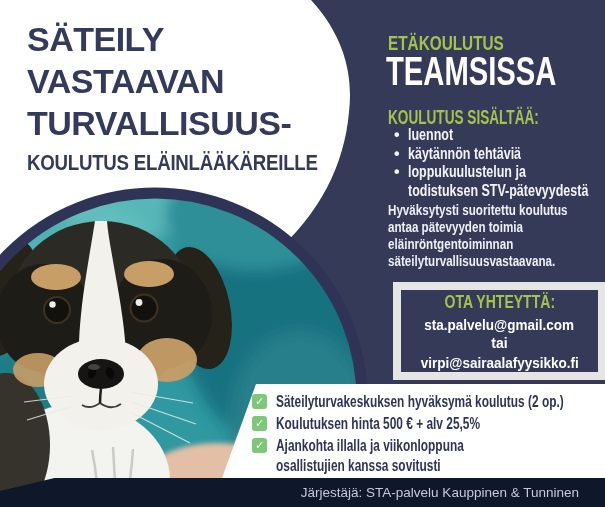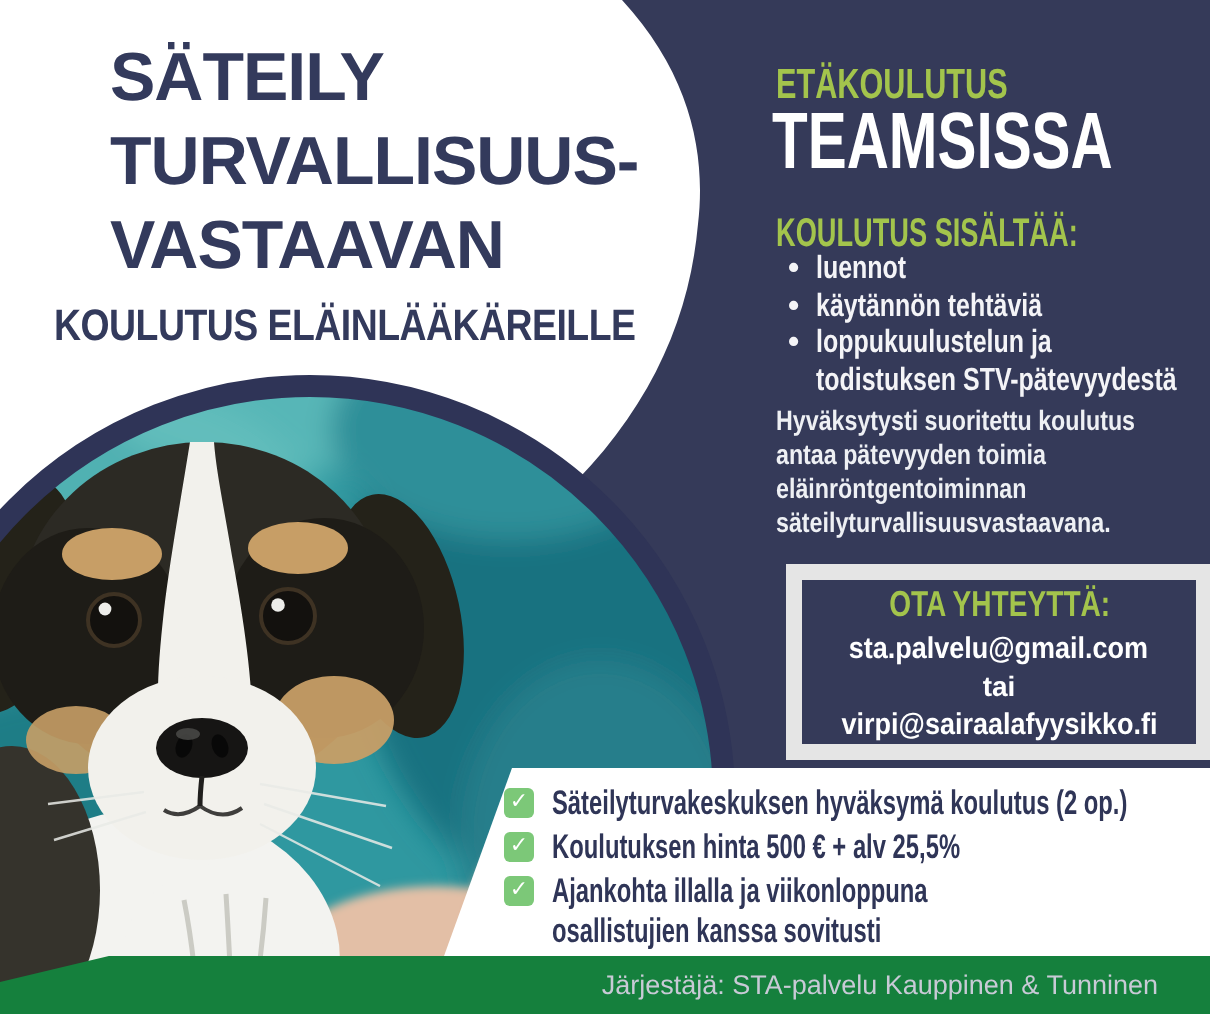--- a/index.html
+++ b/index.html
@@ -6,21 +6,21 @@
   .canvas{
     position:relative;width:605px;height:507px;overflow:hidden;
     background:#353a59;
     font-family:"Liberation Sans","DejaVu Sans",sans-serif;
     -webkit-font-smoothing:antialiased;
   }
   svg.scene{position:absolute;left:0;top:0;z-index:1;}
 
   
   .title-block{position:absolute;left:27px;top:18px;z-index:3;color:#333a5c;}
-  .title-line{font-size:34px;font-weight:700;letter-spacing:-.5px;line-height:42px;white-space:nowrap;margin-left:28px;}
+  .title-line{font-size:34px;font-weight:700;letter-spacing:-.5px;line-height:42px;white-space:nowrap;}
   .subtitle{margin-top:6px;font-size:22px;font-weight:700;letter-spacing:-.3px;white-space:nowrap;
     transform:scaleX(.85);transform-origin:left top;}
   .kicker{position:absolute;left:388px;top:31px;z-index:3;color:#a3c44c;font-size:21px;font-weight:700;white-space:nowrap;transform:scaleX(.73);transform-origin:left top;}
   .platform{position:absolute;left:386px;top:49px;z-index:3;color:#ffffff;font-size:40px;font-weight:700;white-space:nowrap;transform:scaleX(.73);transform-origin:left top;}
   .course-heading{position:absolute;left:388px;top:106px;z-index:3;color:#a3c44c;font-size:20px;font-weight:700;white-space:nowrap;transform:scaleX(.68);transform-origin:left top;}
   .course-list{position:absolute;left:394px;top:126px;z-index:3;margin:0;padding:0;list-style:none;color:#f4f4f7;}
   .course-list li{position:relative;padding-left:14px;line-height:18.5px;font-size:16px;font-weight:700;}
   .course-list li .dot{position:absolute;left:0;top:0;color:#f4f4f7;}
   .course-list li .itemtxt{display:inline-block;transform:scaleX(.78);transform-origin:left top;white-space:nowrap;}
   .course-list li.wraps .itemtxt{white-space:normal;width:245px;}
@@ -38,21 +38,21 @@
     background:#ffffff;clip-path:polygon(34px 0%,100% 0%,100% 100%,0% 100%);
     padding:8px 0 0 30px;box-sizing:border-box;color:#2f3557;}
   .hl-row{display:flex;align-items:flex-start;margin-bottom:2px;}
   .check{flex:0 0 15px;width:15px;height:15px;margin-top:2px;border-radius:3px;background:#7cc878;
     color:#ffffff;font-size:11px;line-height:15px;text-align:center;font-weight:700;}
   .hl-text{margin-left:9px;font-size:17px;font-weight:700;line-height:20px;white-space:nowrap;
     display:inline-block;transform:scaleX(.7);transform-origin:left top;}
   .hl-row.wraps .hl-text{white-space:normal;width:450px;}
 
   
-  .footer{position:absolute;left:0;top:478px;width:605px;height:29px;z-index:5;background:#15803d;
+  .footer{position:absolute;left:0;top:478px;width:605px;height:29px;z-index:5;background:#0f172a;
     clip-path:polygon(0 45%,9% 0,100% 0,100% 100%,0 100%);
     display:flex;align-items:center;justify-content:flex-end;padding-right:26px;box-sizing:border-box;}
   .footer-text{color:#c8cad6;font-size:13.5px;font-weight:400;}
 </style>
 </head>
 <body>
 
 <div class="canvas">
 
   <svg class="scene" width="605" height="507" viewBox="0 0 605 507">
@@ -126,22 +126,22 @@
             <path d="M133 449 Q132 464 130 480"></path>
         </g>
       </g>
     </g>
 
     <circle cx="155" cy="400" r="207" fill="none" stroke="#2f3457" stroke-width="11"></circle>
   </svg>
 
   <div class="title-block">
     <div class="title-line">SÄTEILY</div>
+    <div class="title-line">VASTAAVAN</div>
     <div class="title-line">TURVALLISUUS-</div>
-    <div class="title-line">VASTAAVAN</div>
     <div class="subtitle">KOULUTUS ELÄINLÄÄKÄREILLE</div>
   </div>
 
   <div class="kicker">ETÄKOULUTUS</div>
   <div class="platform">TEAMSISSA</div>
 
   <div class="course-heading">KOULUTUS SISÄLTÄÄ:</div>
   <ul class="course-list">
     <li><span class="dot">•</span><span class="itemtxt">luennot</span></li>
     <li><span class="dot">•</span><span class="itemtxt">käytännön tehtäviä</span></li>

